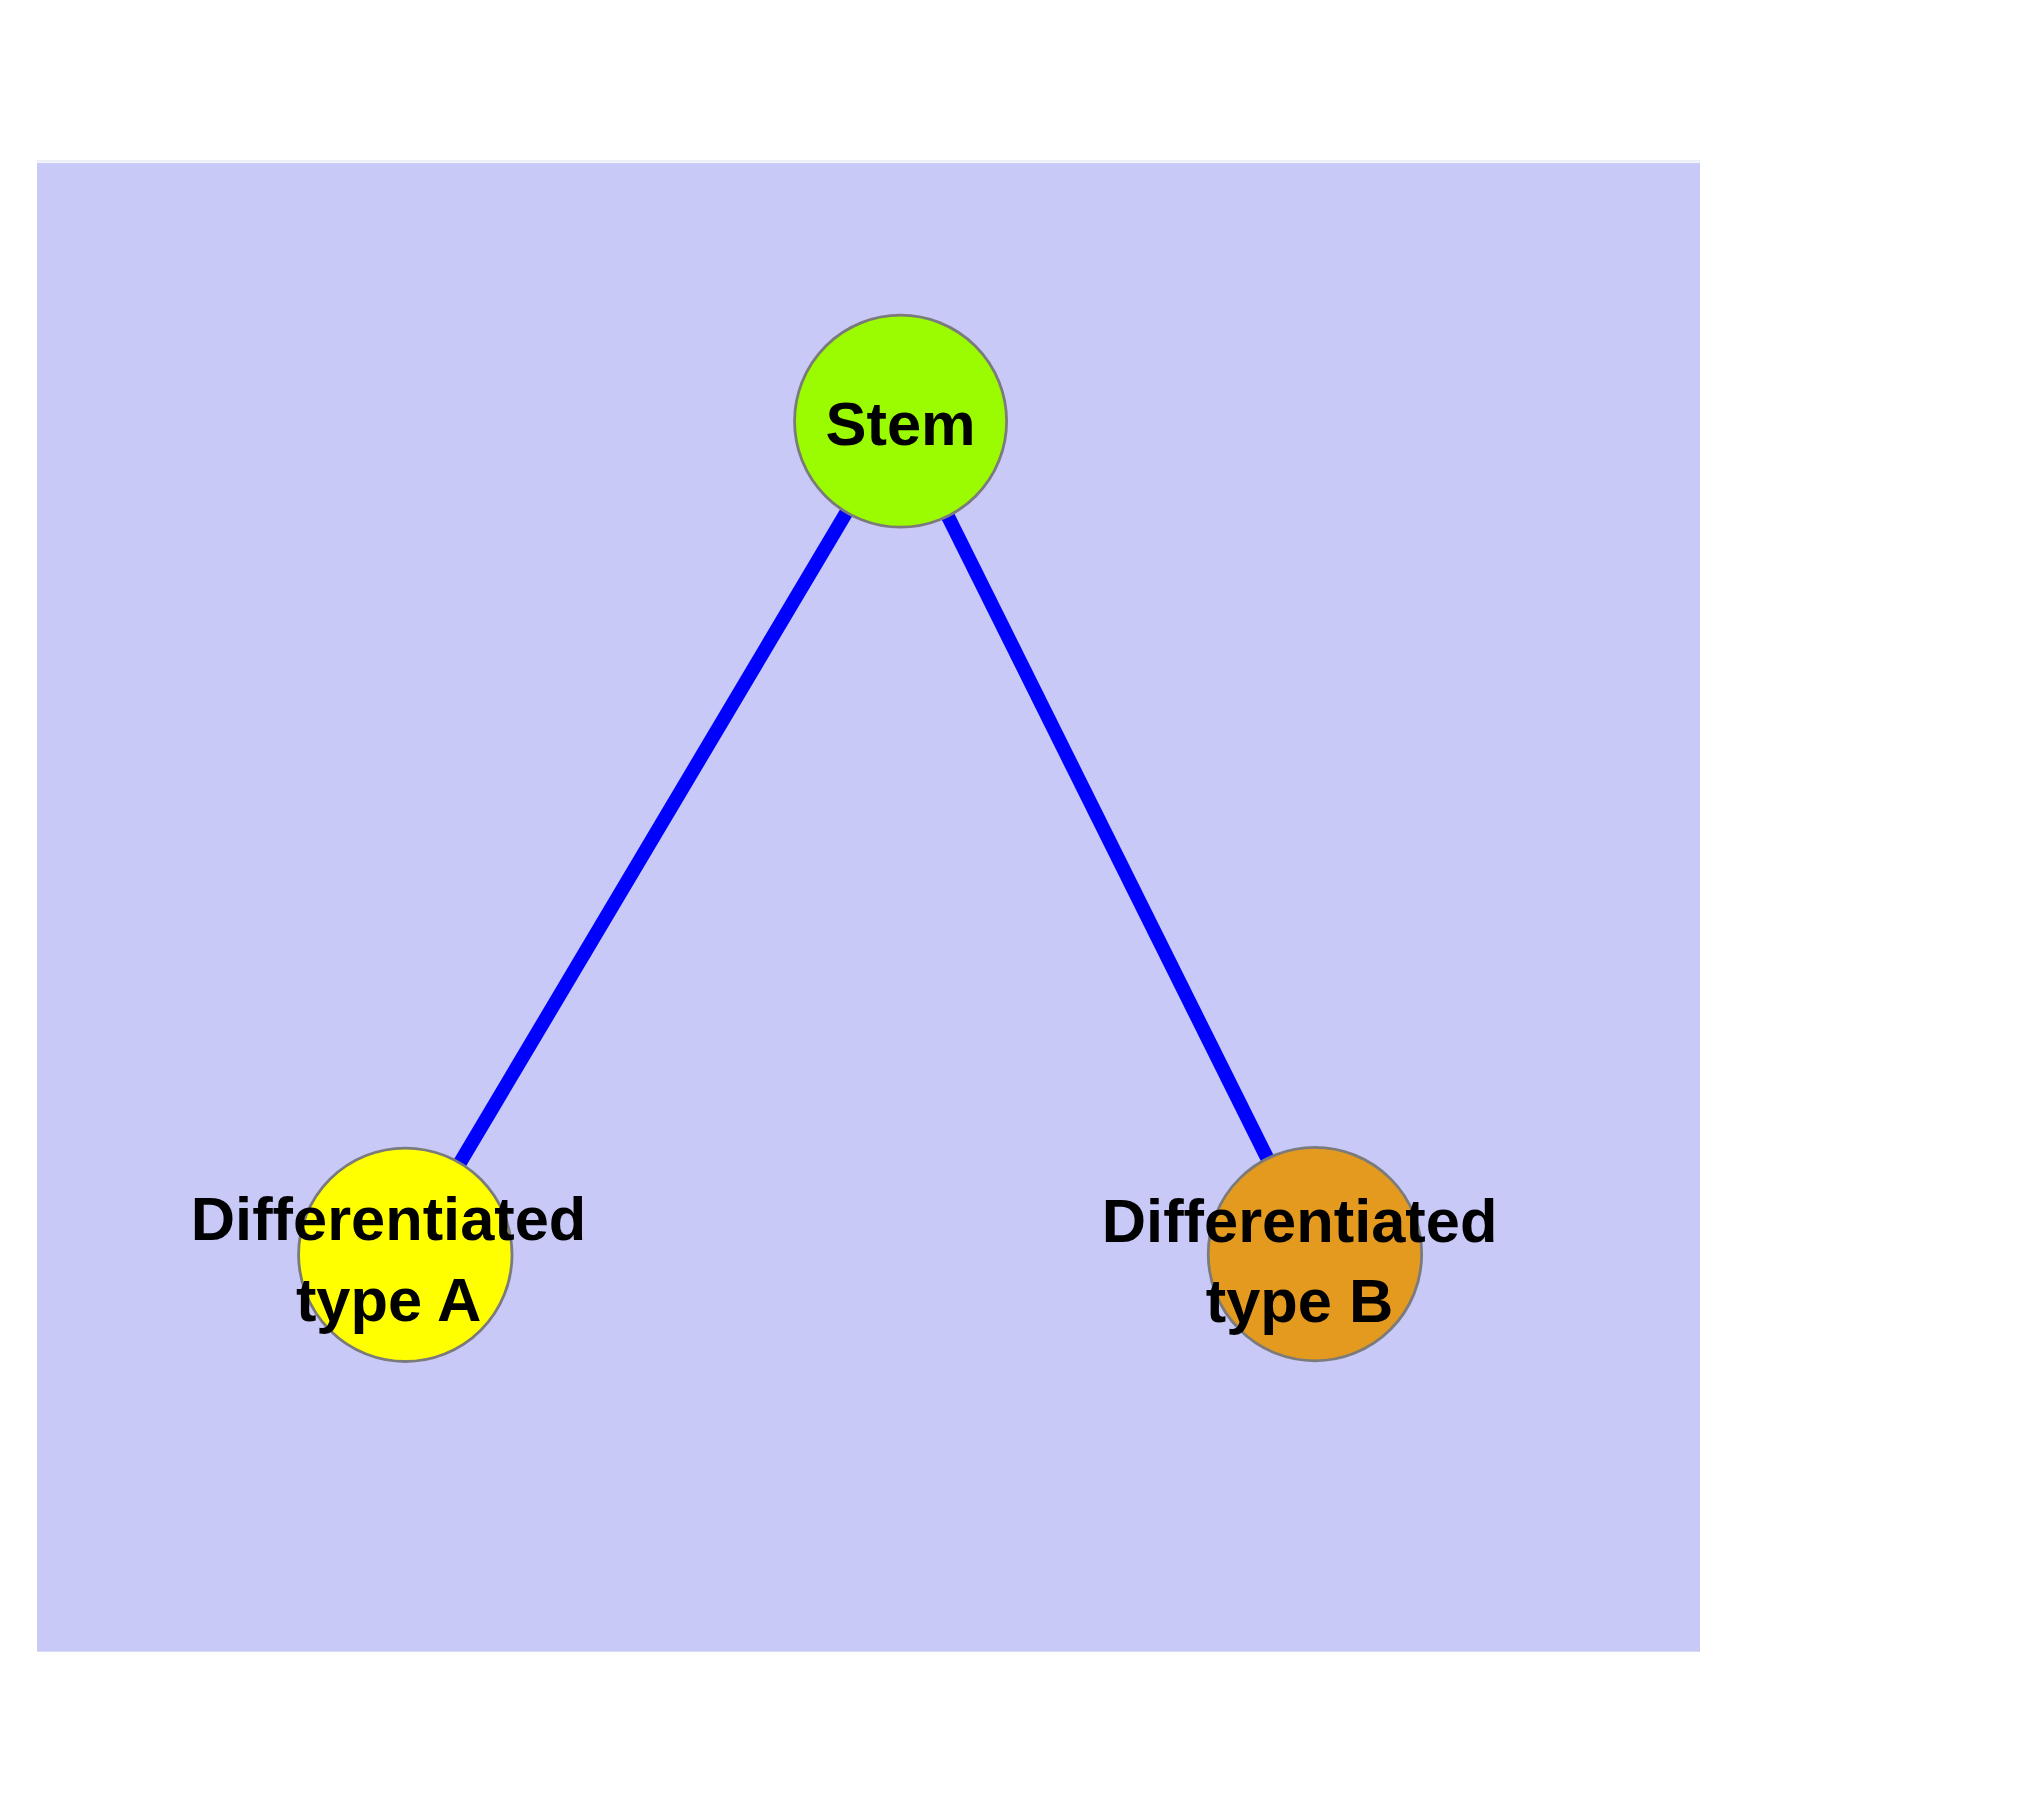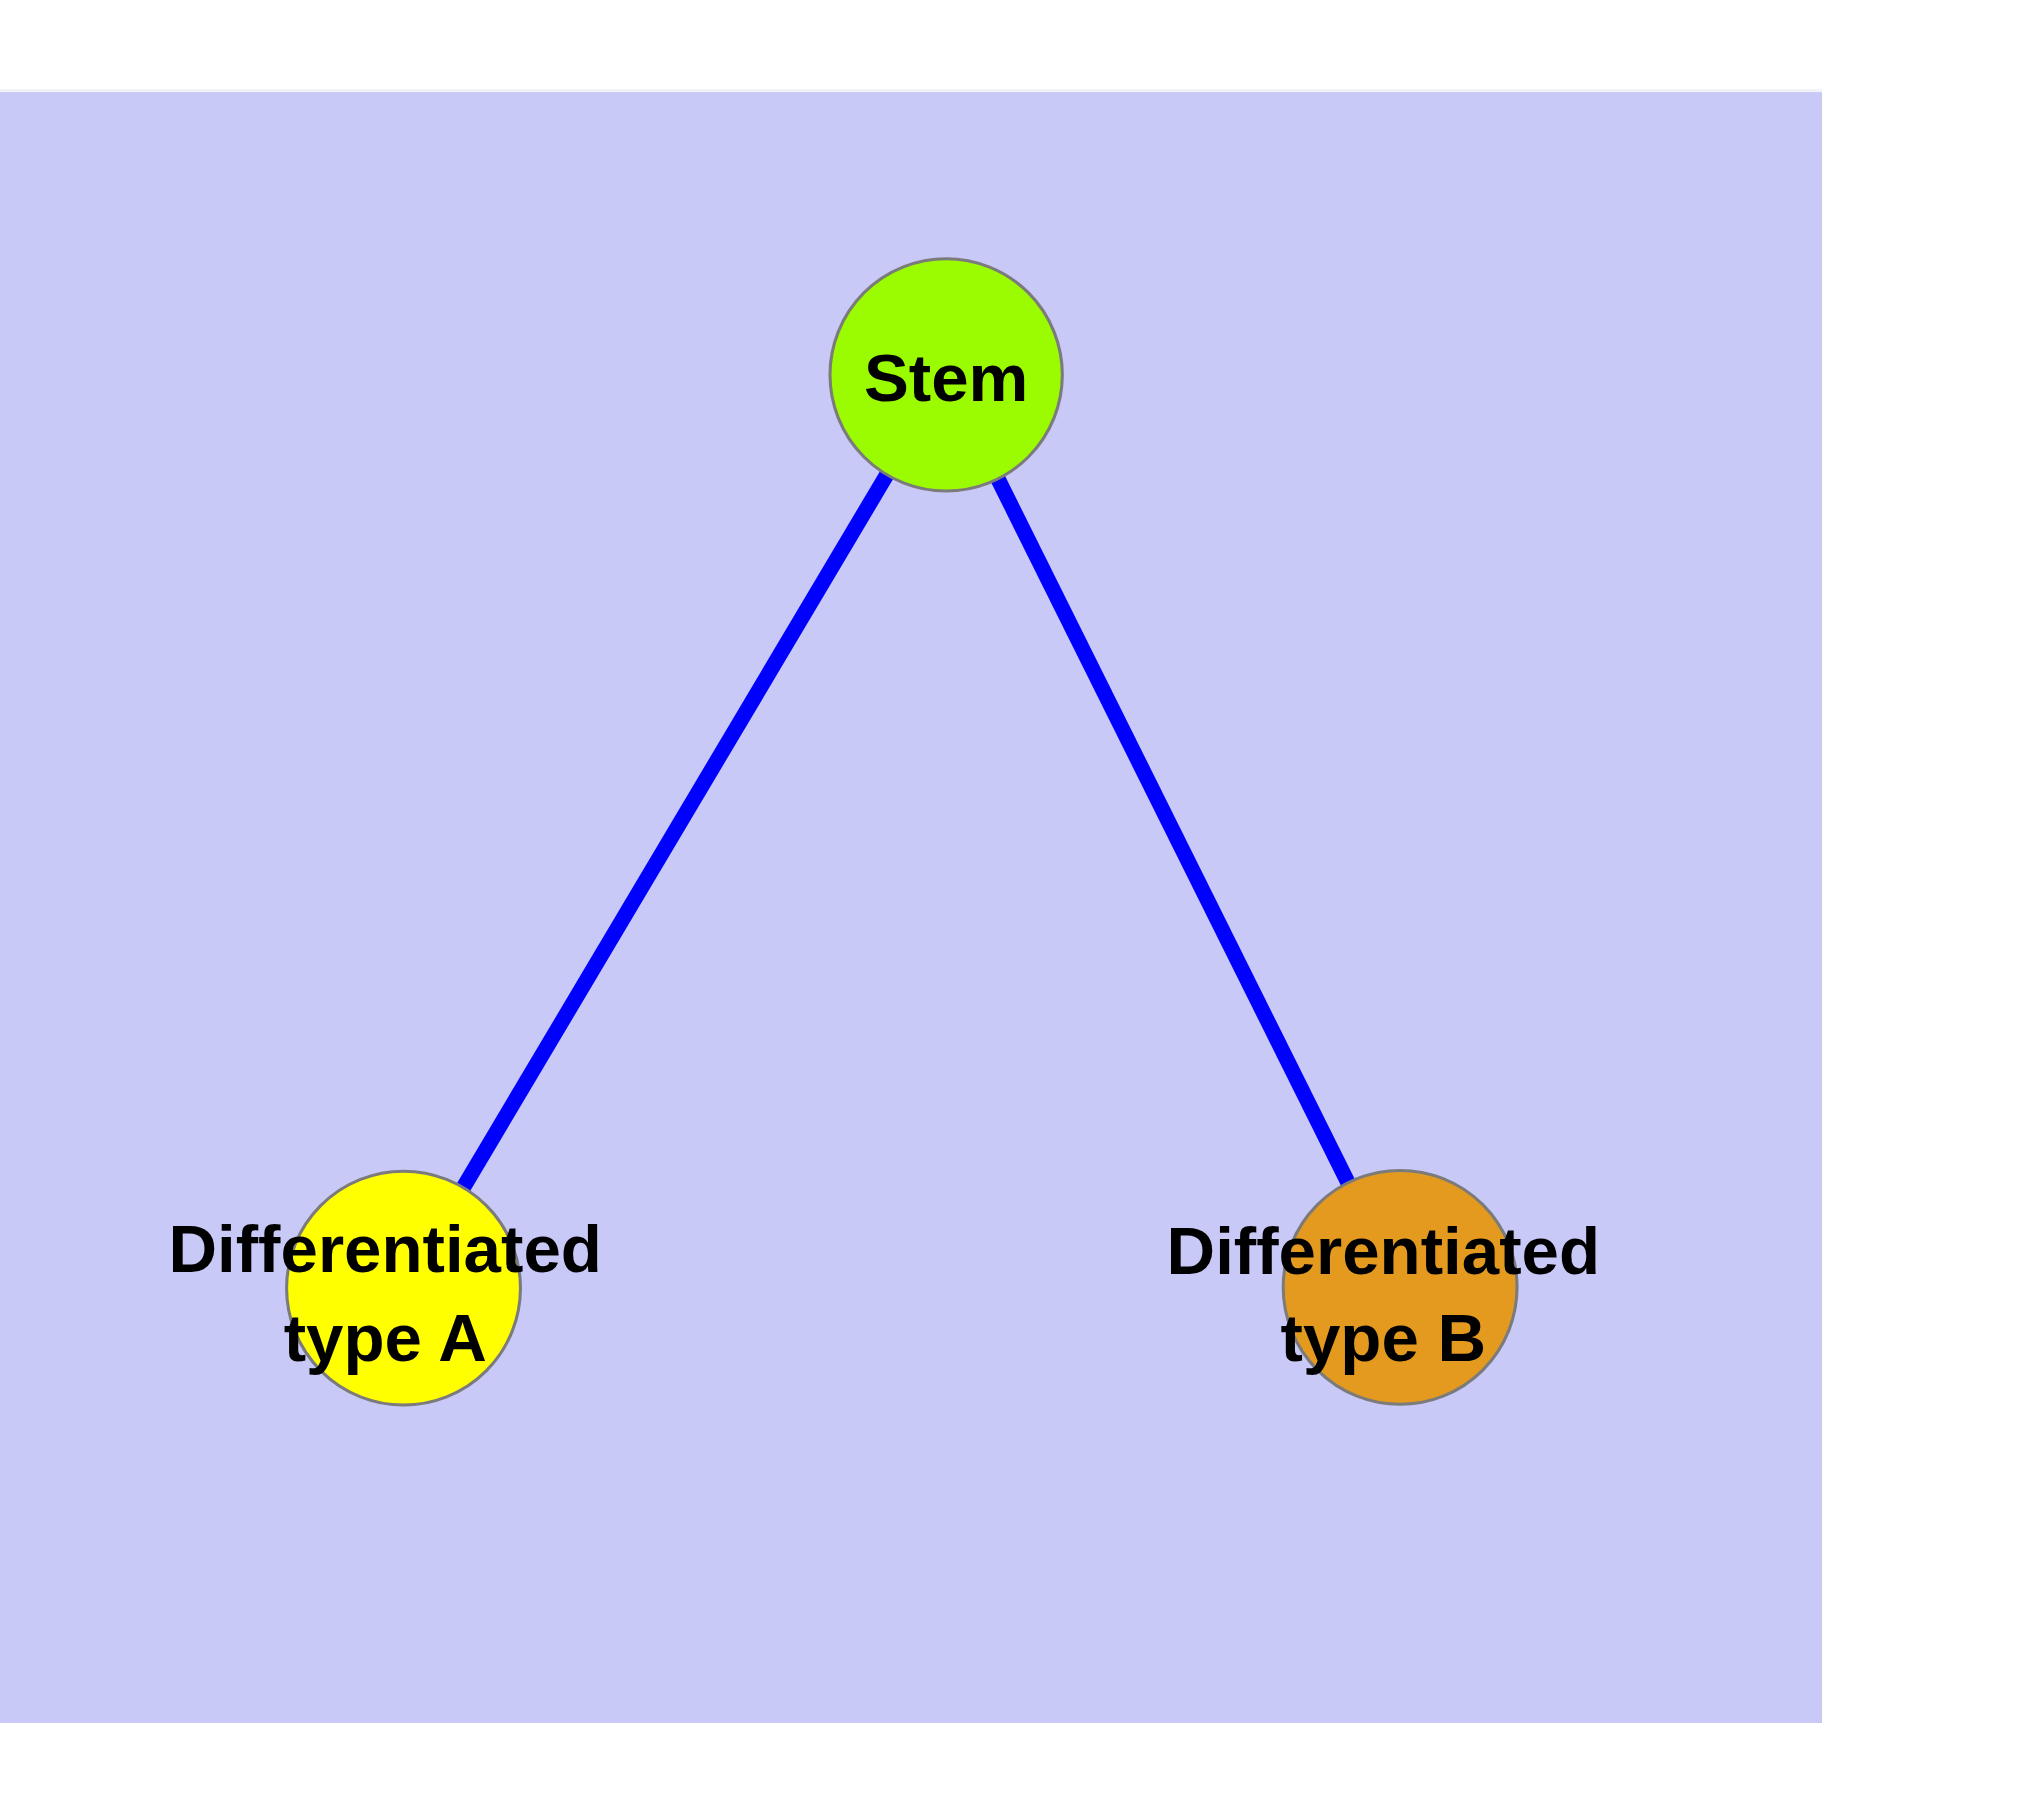--- a/index.html
+++ b/index.html
@@ -2,23 +2,24 @@
 <html style="font-size:13.6px"><head>
 <meta charset="utf-8">
 <style>
   html, body {
     margin: 0;
     padding: 0;
     background: #ffffff;
   }
   .screen {
     position: relative;
-    width: 1822px;
+    width: 1663px;
     height: 1812px;
     overflow: hidden;
+    margin-left: 37px;
   }
   .screen svg {
     display: block;
     width: 100%;
     height: 100%;
   }
   .node-label {
     font-family: "Liberation Sans", "DejaVu Sans", sans-serif;
     font-weight: 700;
     font-size: 88px;

